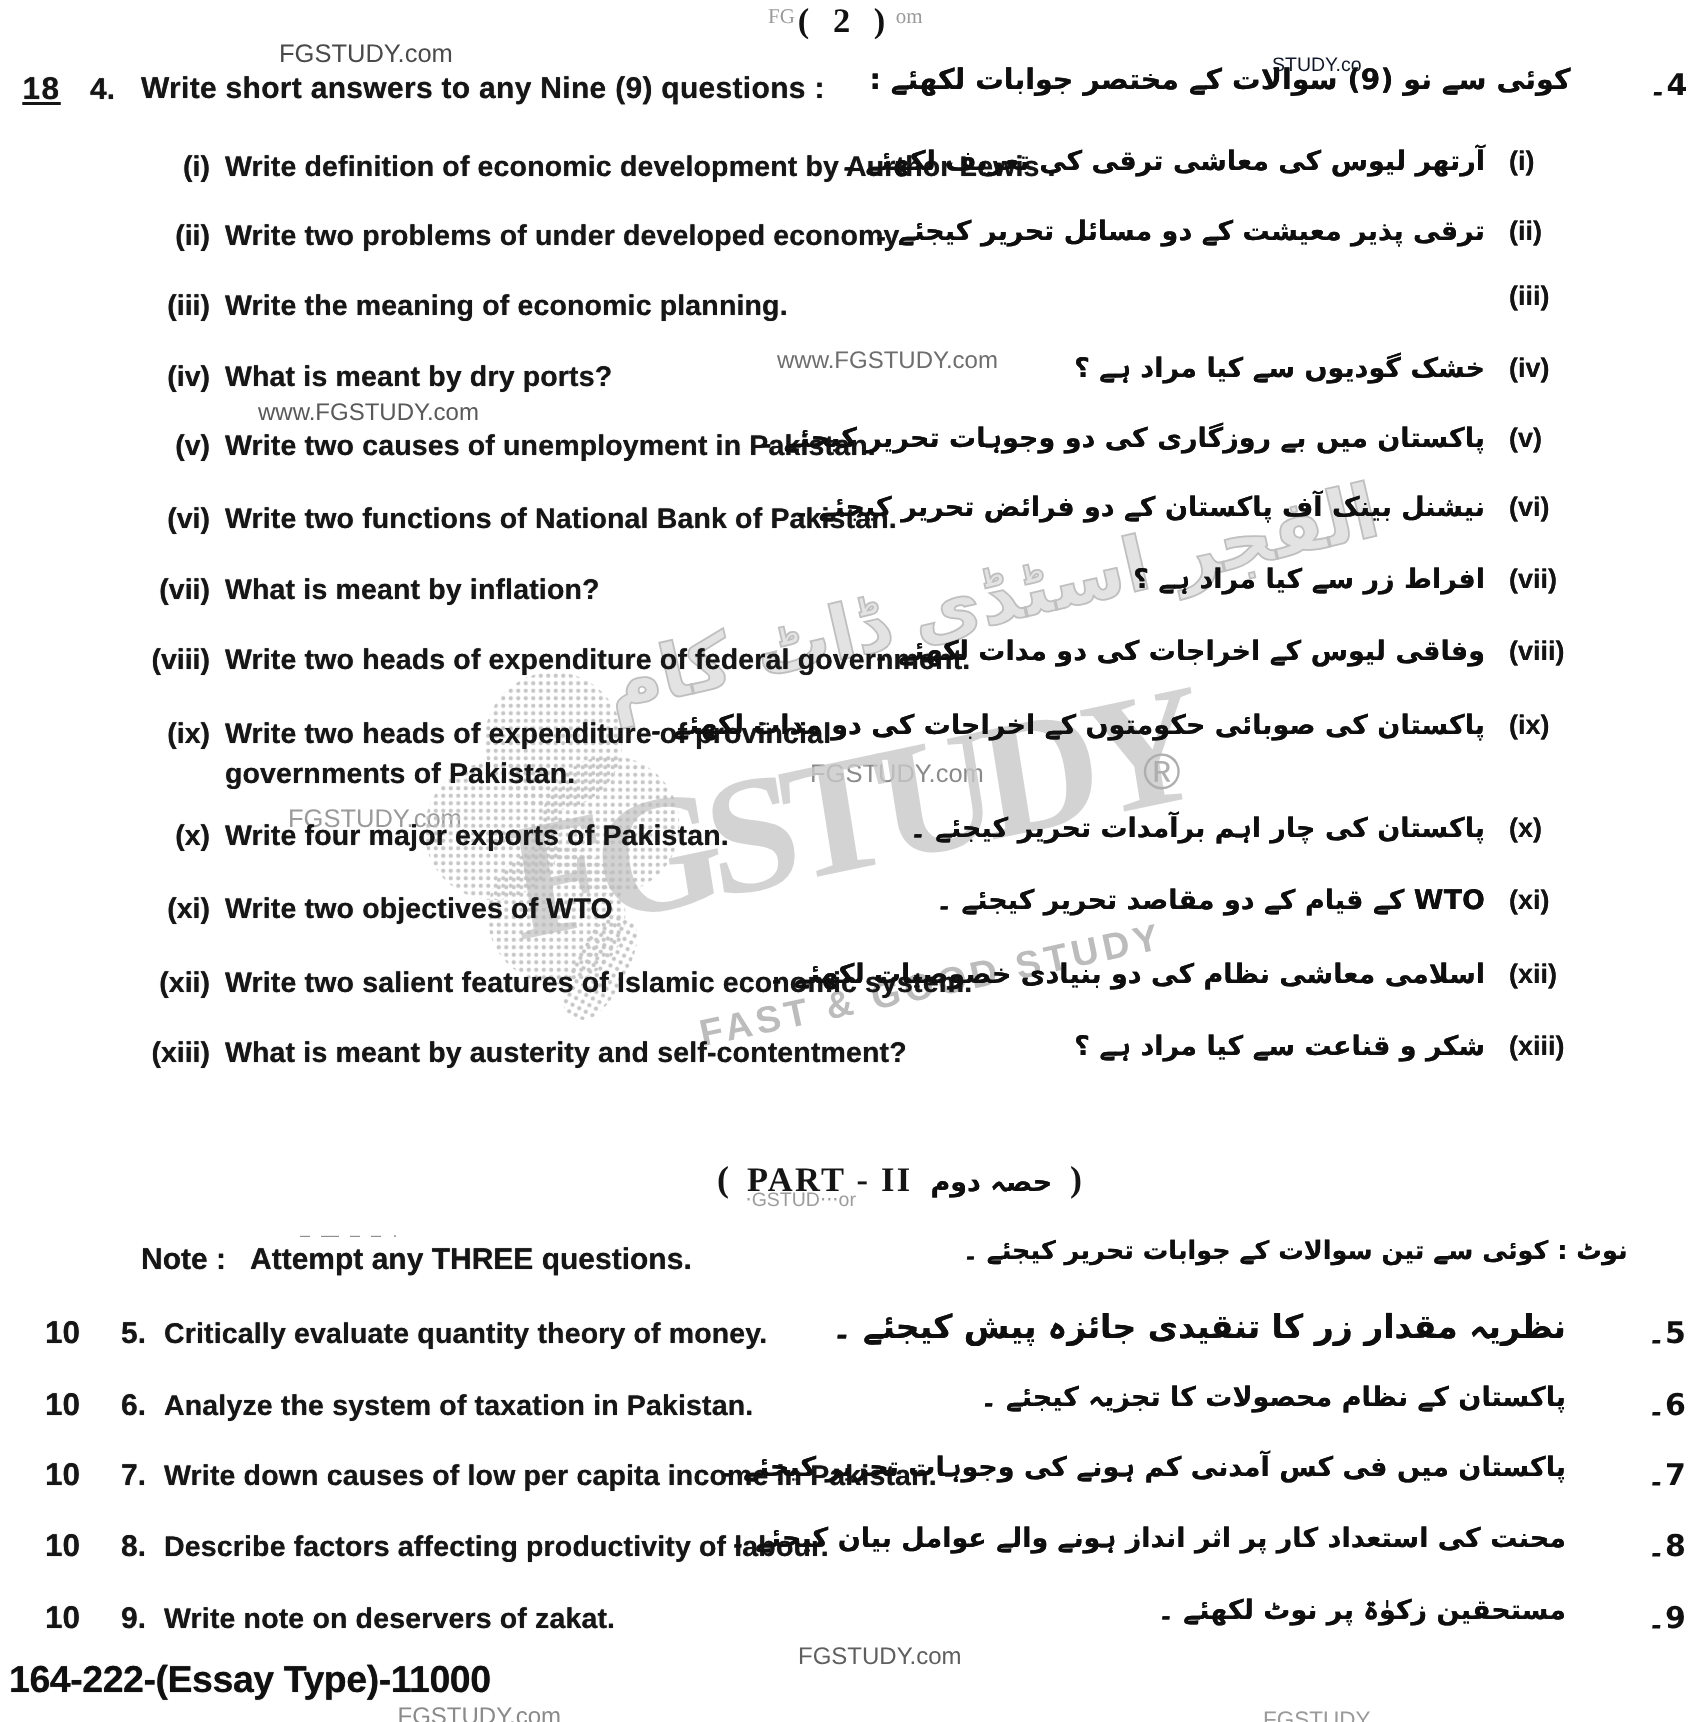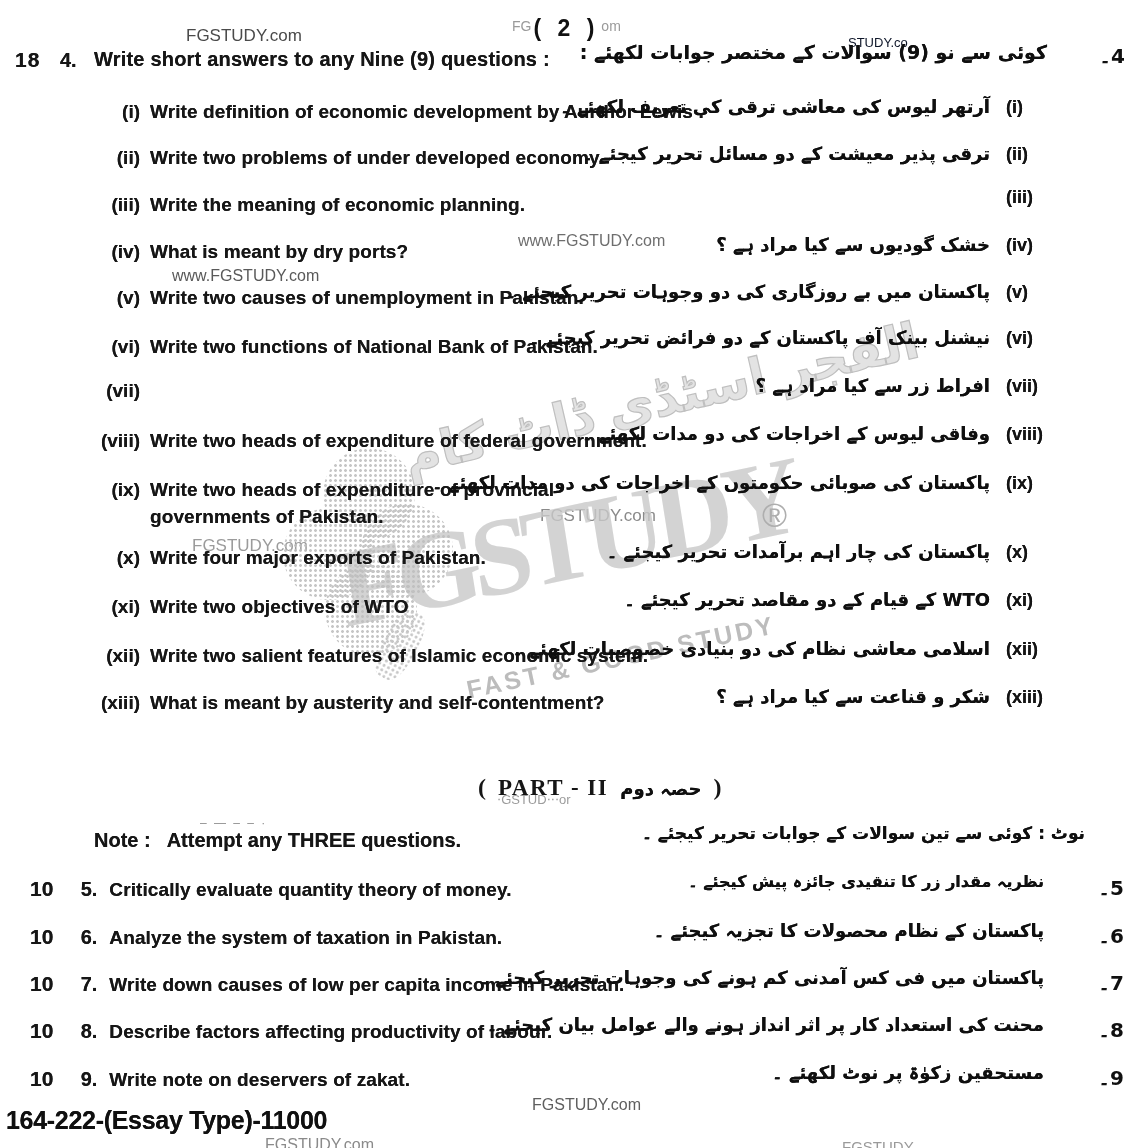--- a/index.html
+++ b/index.html
@@ -88,27 +88,27 @@
     <div class="petal" style="left:42px;top:116px;width:92px;height:92px;"></div>
     <div class="petal" style="left:100px;top:160px;width:34px;height:74px;border-radius:40%;transform:rotate(28deg);"></div>
   </div>
 
   <div class="abs wm z1" style="left:497px;top:792px;font-size:13px;color:#9c9c9c;">⋅GSTUD⋅⋅⋅or</div>
   <div class="abs wm scribble z1" style="left:200px;top:816px;">– — – – ·</div>
   <div class="abs wm z1" style="left:532px;top:1096px;font-size:16px;color:#5f5f5f;">FGSTUDY.com</div>
   <div class="abs wm z1" style="left:265px;top:1136px;font-size:16px;color:#8a8a8a;">FGSTUDY.com</div>
   <div class="abs wm z1" style="left:842px;top:1138px;font-size:15px;color:#9a9a9a;">FGSTUDY</div>
 
-  <div class="abs pagehead z2" style="left:512px;top:15px;">
+  <div class="abs pagehead z2" style="left:512px;top:1px;font-family:Liberation Serif, serif;">
     <span class="ph-wm">FG</span>
     <span class="ph-num">( 2 )</span>
     <span class="ph-wm">om</span>
   </div>
 
-  <div class="abs en q4-marks z2" style="left:15px;top:48px;">18</div>
+  <div class="abs en q4-marks z2" style="left:15px;top:48px;text-decoration:underline;">18</div>
   <div class="abs en q4-num z2" style="left:60px;top:49px;">4.</div>
   <div class="abs en q4-text z2" style="left:94px;top:48px;">Write short answers to any Nine (9) questions :</div>
   <div class="abs ur z2" dir="rtl" style="right:87px;top:41px;font-size:19px;white-space:nowrap;">کوئی سے نو (9) سوالات کے مختصر جوابات لکھئے :</div>
   <div class="abs ur-num z2" dir="rtl" style="right:9px;top:44px;">4۔</div>
 
   <div class="abs en-row en z2" style="left:52px;top:98px;">
     <span class="p1m">(i)</span>
     <span class="p1t">Write definition of economic development by  Aurthor Lewis .</span>
   </div>
   <div class="abs en-row en z2" style="left:52px;top:144px;">
@@ -126,20 +126,21 @@
   <div class="abs en-row en z2" style="left:52px;top:284px;">
     <span class="p1m">(v)</span>
     <span class="p1t">Write two causes of unemployment in Pakistan.</span>
   </div>
   <div class="abs en-row en z2" style="left:52px;top:333px;">
     <span class="p1m">(vi)</span>
     <span class="p1t">Write two functions of National Bank of Pakistan.</span>
   </div>
   <div class="abs en-row en z2" style="left:52px;top:380px;">
     <span class="p1m">(vii)</span>
+    <span class="p1t">What is meant by inflation?</span>
   </div>
   <div class="abs en-row en z2" style="left:52px;top:427px;">
     <span class="p1m">(viii)</span>
     <span class="p1t">Write two heads of expenditure of federal government.</span>
   </div>
   <div class="abs en-row en z2" style="left:52px;top:476px;">
     <span class="p1m">(ix)</span>
     <span class="p1t wrap">Write two heads of expenditure of provincial governments of Pakistan.</span>
   </div>
   <div class="abs en-row en z2" style="left:52px;top:544px;">
@@ -222,21 +223,21 @@
     <span class="note-label">Note :</span>
     <span class="note-text">Attempt any THREE questions.</span>
   </div>
   <div class="abs ur z2" dir="rtl" style="right:49px;top:823px;font-size:17px;white-space:nowrap;">نوٹ :   کوئی سے تین سوالات کے جوابات تحریر کیجئے ۔</div>
 
   <div class="abs p2-row en z2" style="left:30px;top:877px;">
     <span class="p2-marks">10</span>
     <span class="p2-num">5.</span>
     <span class="p2t">Critically evaluate quantity  theory of money.</span>
   </div>
-  <div class="abs ur z2" dir="rtl" style="right:90px;top:872px;font-size:16px;white-space:nowrap;">نظریہ مقدار زر کا تنقیدی جائزہ پیش کیجئے ۔</div>
+  <div class="abs ur z2" dir="rtl" style="right:90px;top:872px;font-size:22px;white-space:nowrap;">نظریہ مقدار زر کا تنقیدی جائزہ پیش کیجئے ۔</div>
   <div class="abs ur-num z2" dir="rtl" style="right:10px;top:876px;">5۔</div>
 
   <div class="abs p2-row en z2" style="left:30px;top:925px;">
     <span class="p2-marks">10</span>
     <span class="p2-num">6.</span>
     <span class="p2t">Analyze the system of taxation in Pakistan.</span>
   </div>
   <div class="abs ur z2" dir="rtl" style="right:90px;top:920px;font-size:18px;white-space:nowrap;">پاکستان کے نظام محصولات کا تجزیہ کیجئے ۔</div>
   <div class="abs ur-num z2" dir="rtl" style="right:10px;top:924px;">6۔</div>
 

